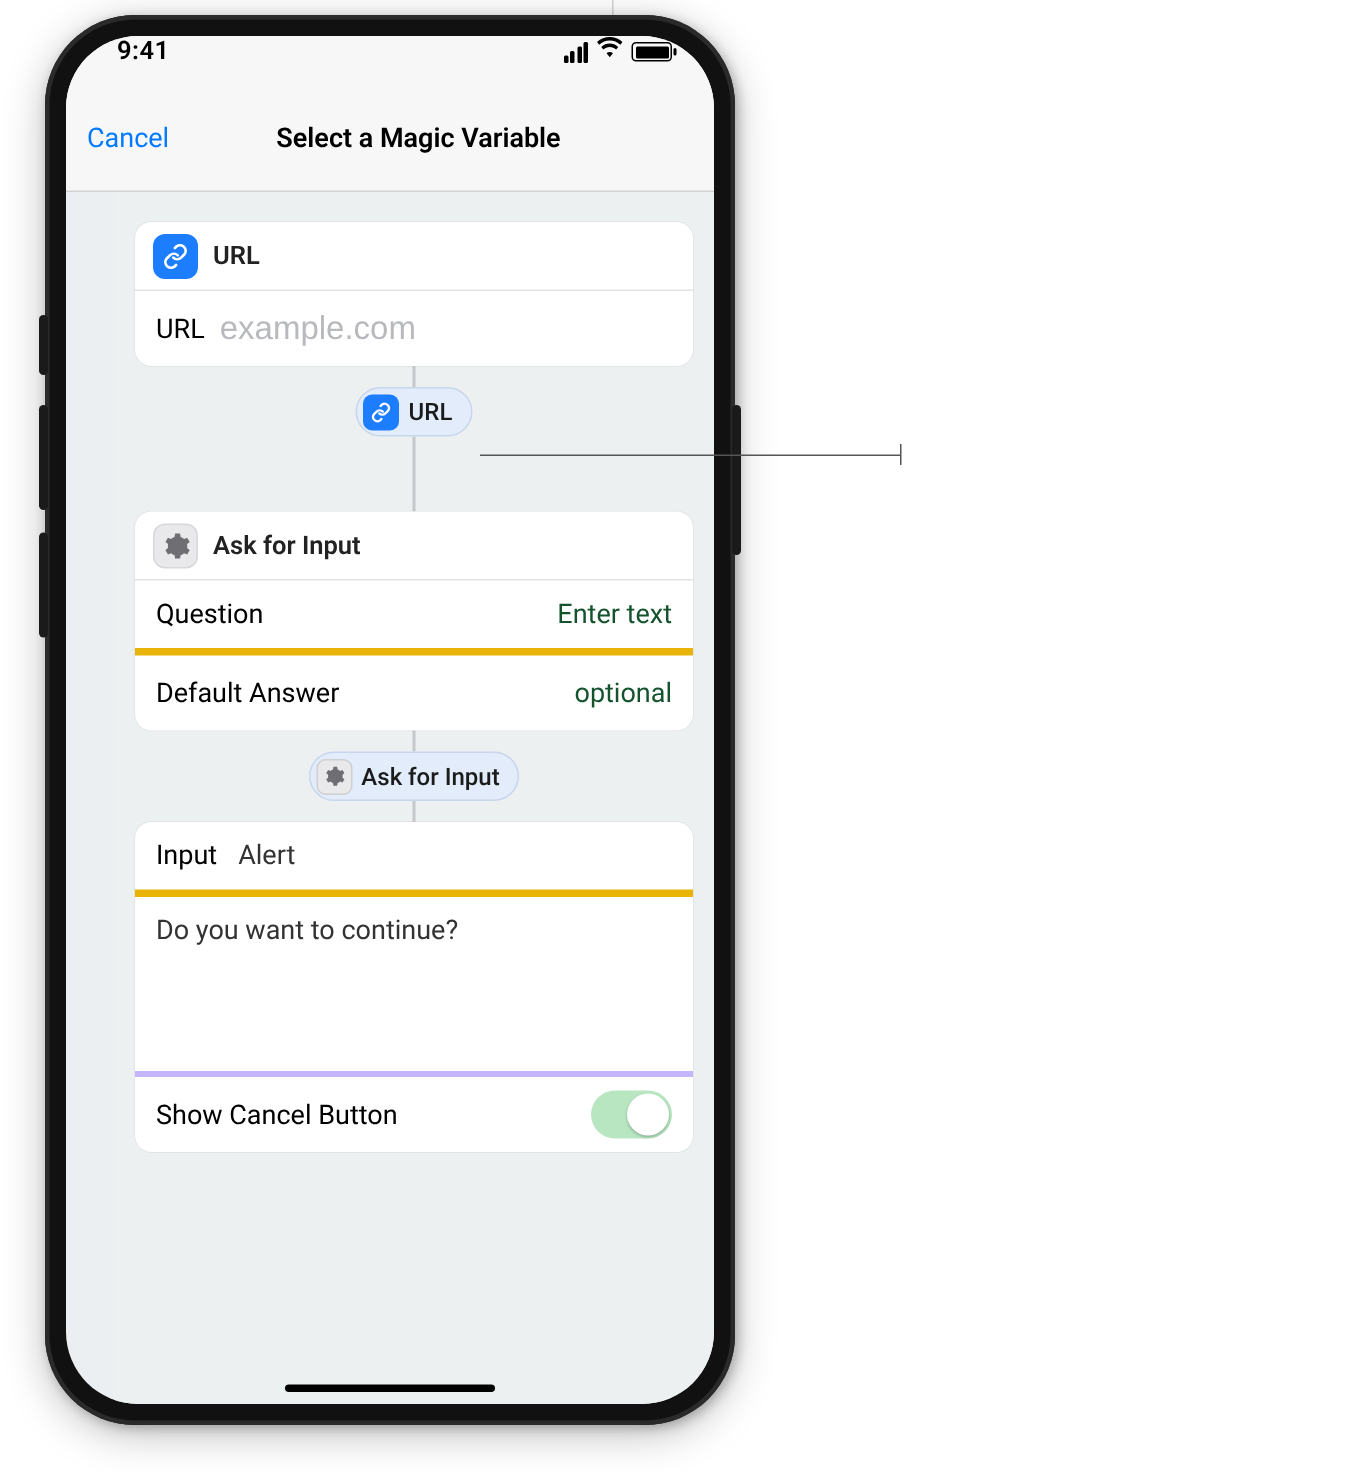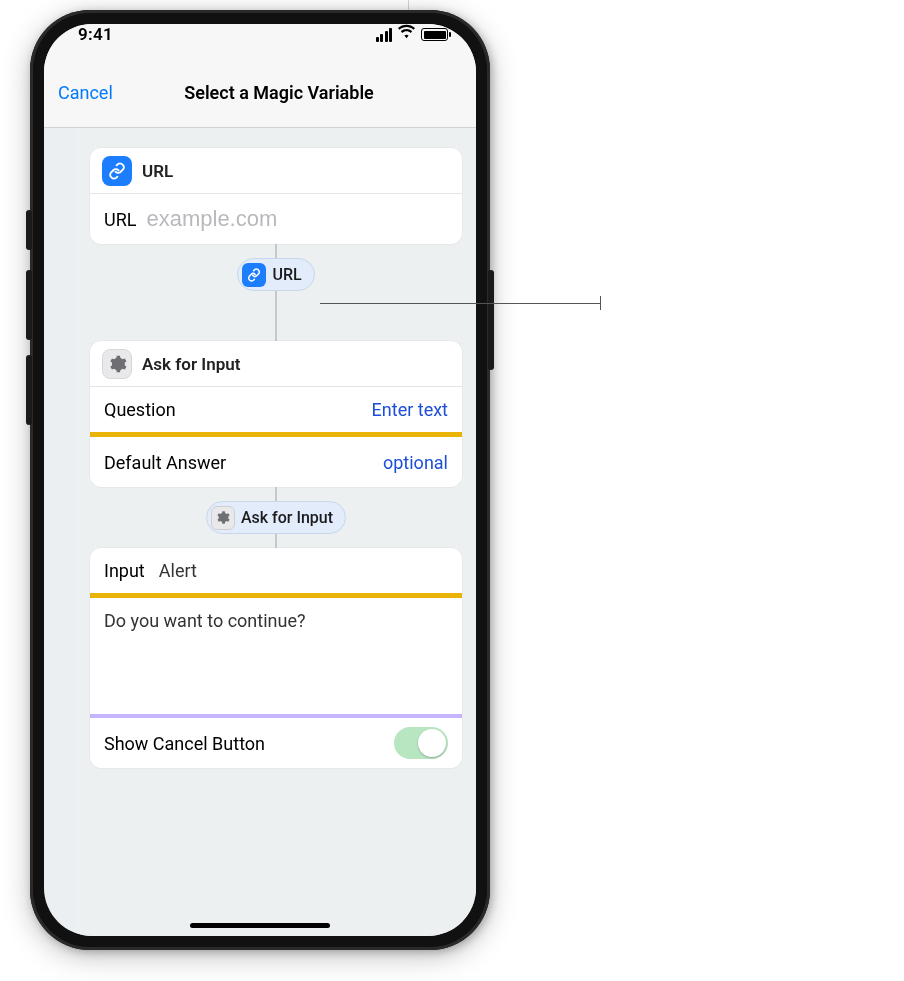--- a/index.html
+++ b/index.html
@@ -130,21 +130,21 @@
 
   .row {
     display:flex; align-items:center; justify-content:space-between;
     min-height:50px; padding:0 14px;
     border-bottom:5px solid #eab308;
     font-size:18px;
   }
   .row:last-child { border-bottom:none; }
   .row .label { color:#000; }
   .row .val { color:#333; }
-  .row .placeholder { color:#1d4ed8; }
+  .row .placeholder { color:#14532d; }
   .row input[type=text] {
     border:none; font-size:22px; background:transparent; flex:1;
     color:#15803d; padding-left:10px; outline:none;
   }
   .row input::placeholder { color:#b7b9bd; }
 
   .textrow {
     padding:12px 14px 10px; font-size:18px; color:#333;
     min-height:120px; border-bottom:4px solid #c4b5fd;
   }

